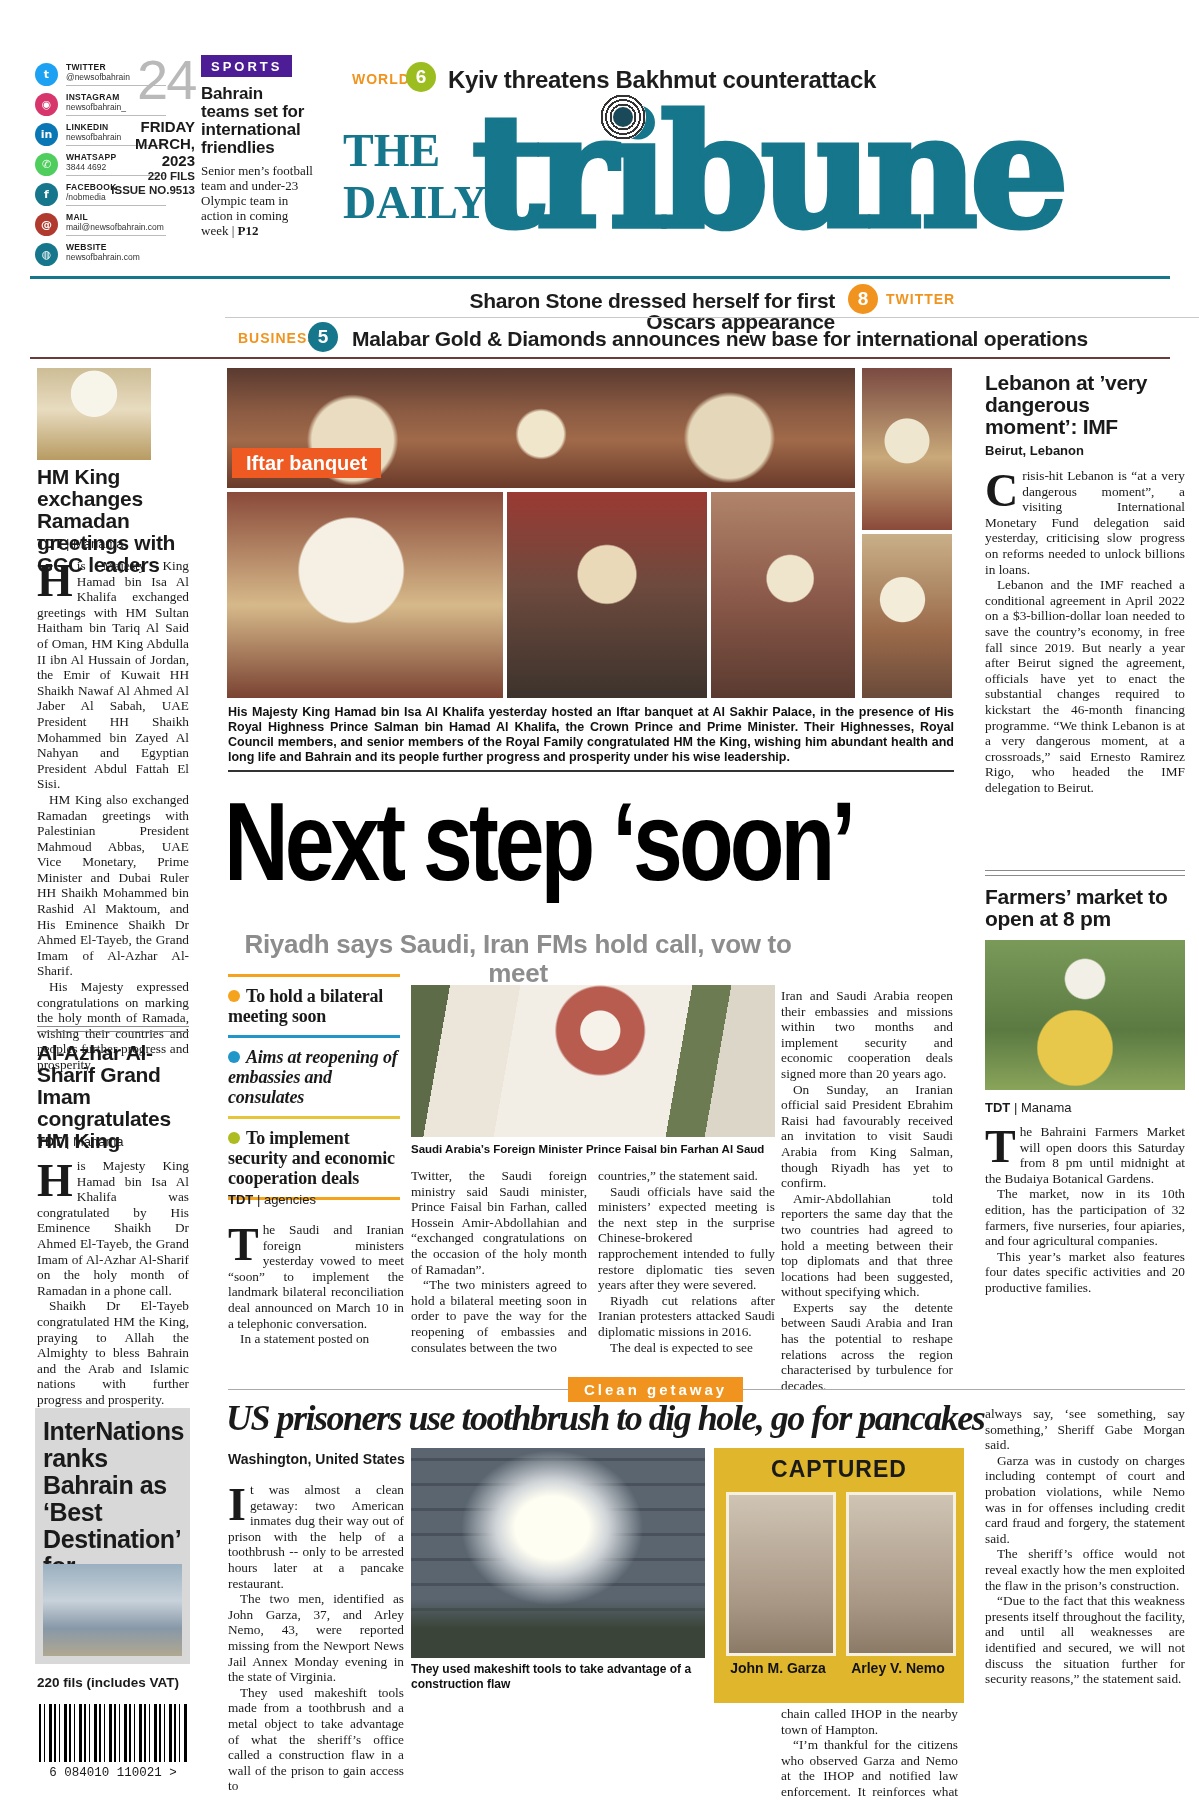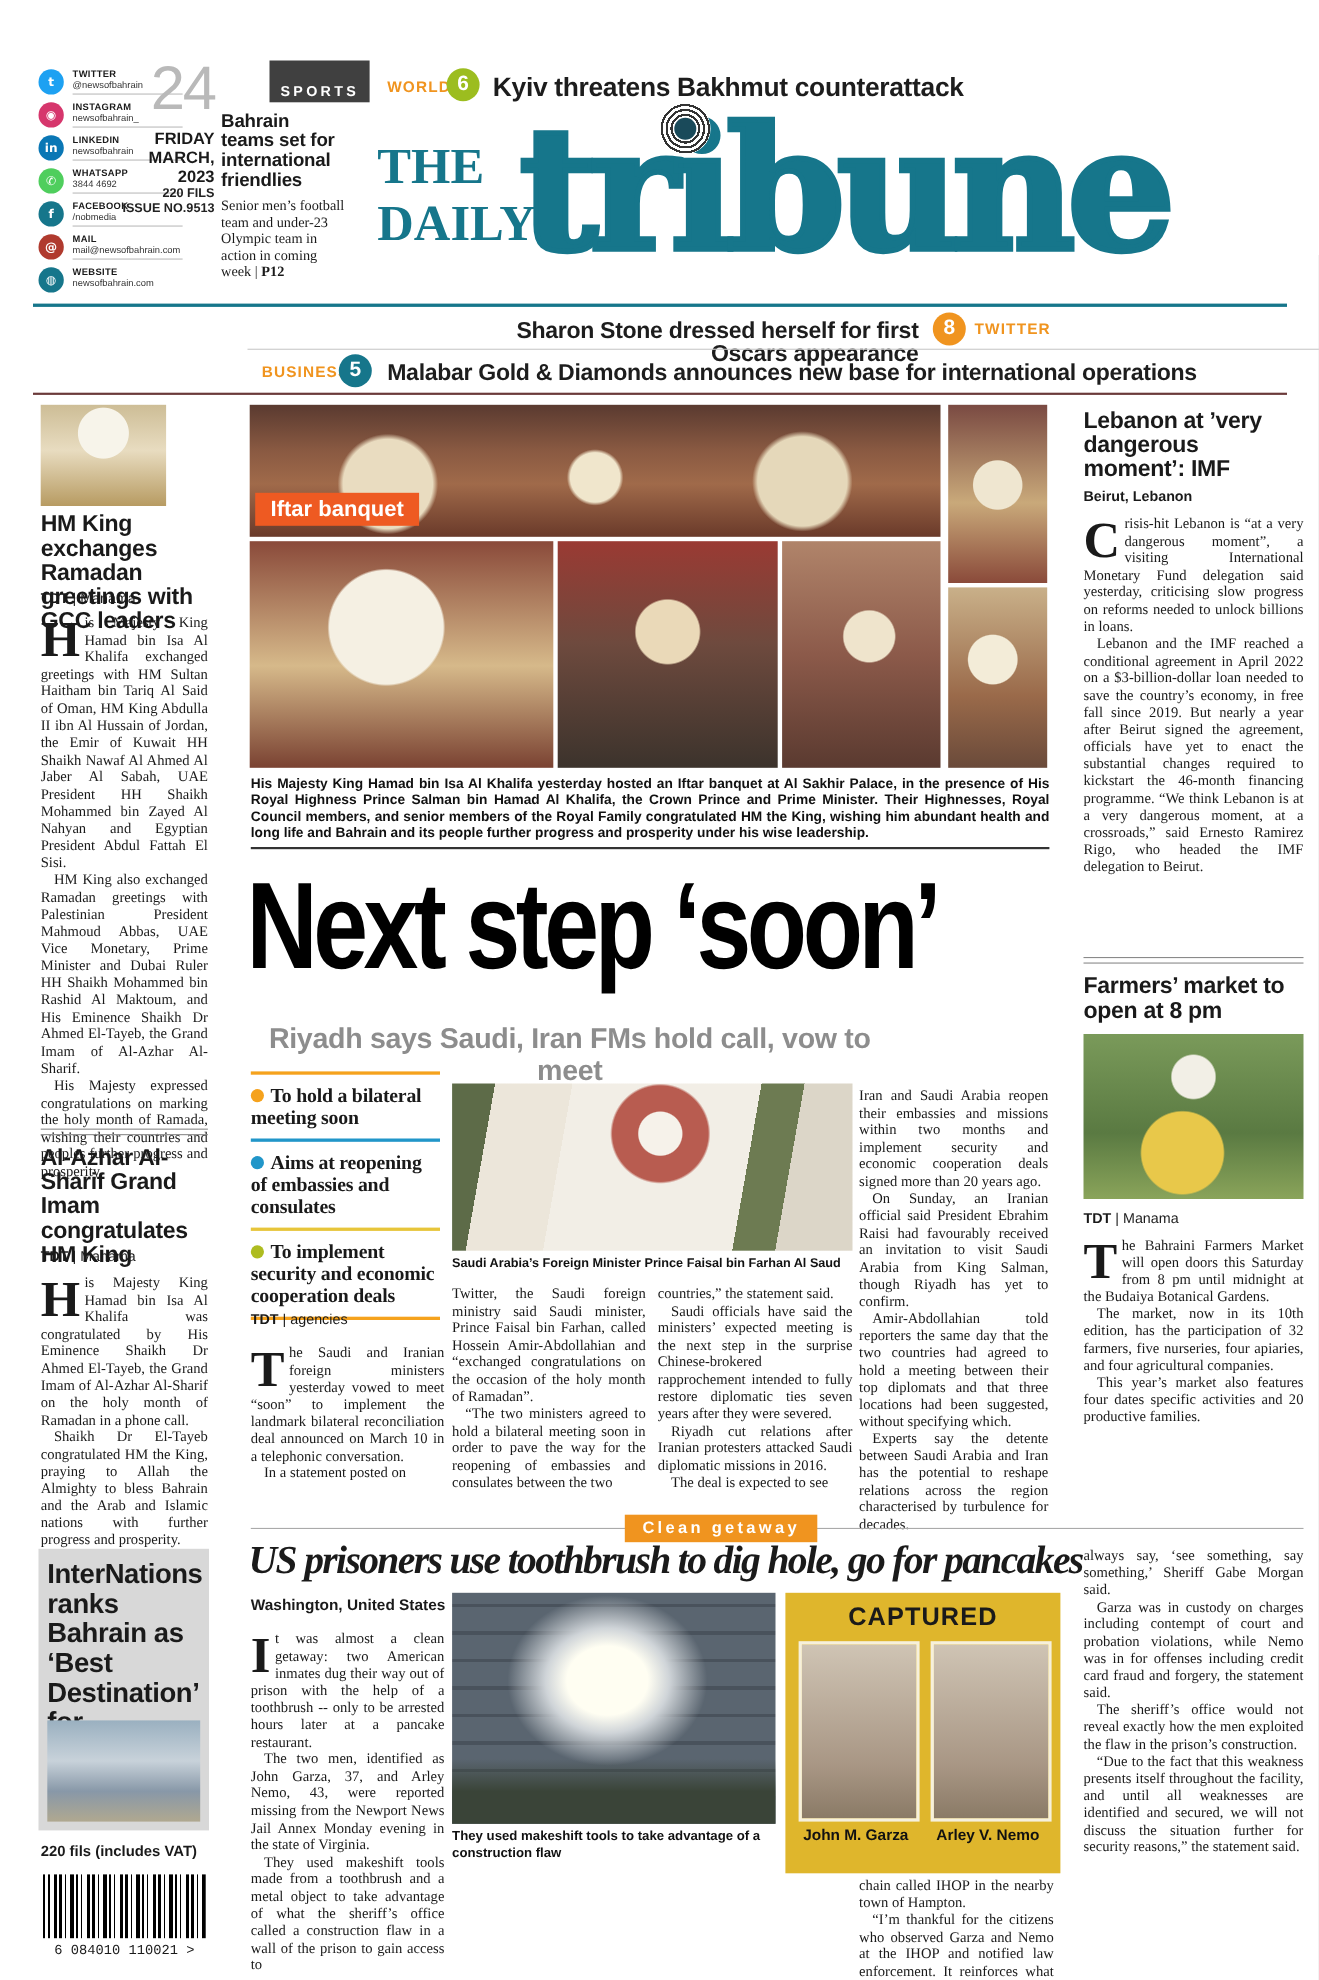--- a/index.html
+++ b/index.html
@@ -10,22 +10,22 @@
   .soc-item{position:absolute;left:35px;width:160px;height:30px;}
   .soc-circle{position:absolute;left:0;top:1px;width:23px;height:23px;border-radius:50%;
               color:#fff;font:bold 11px/23px "DejaVu Sans",sans-serif;text-align:center;}
   .soc-txt{position:absolute;left:31px;top:0;width:100px;border-bottom:1px solid #bbb;padding-bottom:3px;}
   .soc-name{font:bold 8.5px/10px "Liberation Sans",sans-serif;letter-spacing:.3px;}
   .soc-handle{font:8.5px/10px "Liberation Sans",sans-serif;color:#333;}
   .bignum{font:56px/1 "Liberation Sans",sans-serif;color:#b9b9b9;letter-spacing:-2px;}
   .dateline-block{text-align:right;}
   .dl1{font:bold 15px/17px "Liberation Sans",sans-serif;}
   .dl2{font:11.5px/14px "Liberation Sans",sans-serif;font-weight:bold;color:#222;}
-  .badge{display:inline-block;background:#404040;color:#fff;font:bold 13px/1 "Liberation Sans",sans-serif;
-         letter-spacing:3px;padding:21px 10px 4px;margin-left:44px;}
+  .badge{display:inline-block;background:#4c1d95;color:#fff;font:bold 13px/1 "Liberation Sans",sans-serif;
+         letter-spacing:3px;padding:5px 10px 4px;}
   .teaser-title{font:bold 17px/18px "Liberation Sans",sans-serif;letter-spacing:-.2px;}
   .teaser-body{font:13px/15px "Liberation Serif",serif;}
   .circ{border-radius:50%;color:#fff;text-align:center;font:bold 19px/30px "Liberation Sans",sans-serif;width:30px;height:30px;}
   .orangetxt{color:#f0941f;font:bold 14px/1 "Liberation Sans",sans-serif;letter-spacing:1px;}
   .striptxt{font:bold 21px/1 "Liberation Sans",sans-serif;color:#1d1d1d;letter-spacing:-.3px;}
   .masthead-small{font:bold 46px/1 "Liberation Serif",serif;color:#16768b;letter-spacing:0px;}
   .masthead-big{font:bold 155px/0.8 "DejaVu Serif",serif;color:#16768b;letter-spacing:-8px;
                 -webkit-text-stroke:5px #16768b;}
   .globe{background:repeating-radial-gradient(circle at 50% 50%,#fff 0 2.5px,#333 2.5px 4.5px);
          border-radius:50%;}
@@ -202,21 +202,21 @@
   <div class="abs cap" style="left:228px;top:705px;width:726px;text-align:justify;">His Majesty King Hamad bin Isa Al Khalifa yesterday hosted an Iftar banquet at Al Sakhir Palace, in the presence of His Royal Highness Prince Salman bin Hamad Al Khalifa, the Crown Prince and Prime Minister. Their Highnesses, Royal Council members, and senior members of the Royal Family congratulated HM the King, wishing him abundant health and long life and Bahrain and its people further progress and prosperity under his wise leadership.</div>
 
   <div class="abs rule" style="left:228px;top:770px;width:726px;height:2px;background:#333;"></div>
   <div class="abs headline" style="left:224px;top:786px;">Next step ‘soon’</div>
   <div class="abs subhead" style="left:228px;top:930px;width:580px;">Riyadh says Saudi, Iran FMs hold call, vow to meet</div>
 
   <div class="abs" style="left:228px;top:974px;width:172px;">
     <div style="height:3px;background:#f5a21d;"></div>
     <div class="bullet" style="margin:9px 0;"><span class="dot" style="background:#f5a21d;"></span><span>To hold a bilateral meeting soon</span></div>
     <div style="height:3px;background:#2196c9;"></div>
-    <div class="bullet" style="margin:9px 0;"><span class="dot" style="background:#2196c9;"></span><span>Aims at reopening of embassies and consulates</span></div>
+    <div class="bullet" style="margin:9px 0;font-style:italic;"><span class="dot" style="background:#2196c9;"></span><span>Aims at reopening of embassies and consulates</span></div>
     <div style="height:3px;background:#e7c53a;"></div>
     <div class="bullet" style="margin:9px 0;"><span class="dot" style="background:#aebc20;"></span><span>To implement security and economic cooperation deals</span></div>
     <div style="height:3px;background:#f5a21d;"></div>
   </div>
   <div class="abs byline" style="left:228px;top:1192px;"><b>TDT</b> <span>| agencies</span></div>
   <div class="abs body-col" style="left:228px;top:1222px;width:176px;">
     <p><span class="dc">T</span><span>he Saudi and Iranian foreign ministers yesterday vowed to meet “soon” to implement the landmark bilateral reconciliation deal announced on March 10 in a telephonic conversation.</span></p>
     <p class="ind">In a statement posted on</p>
   </div>
 

